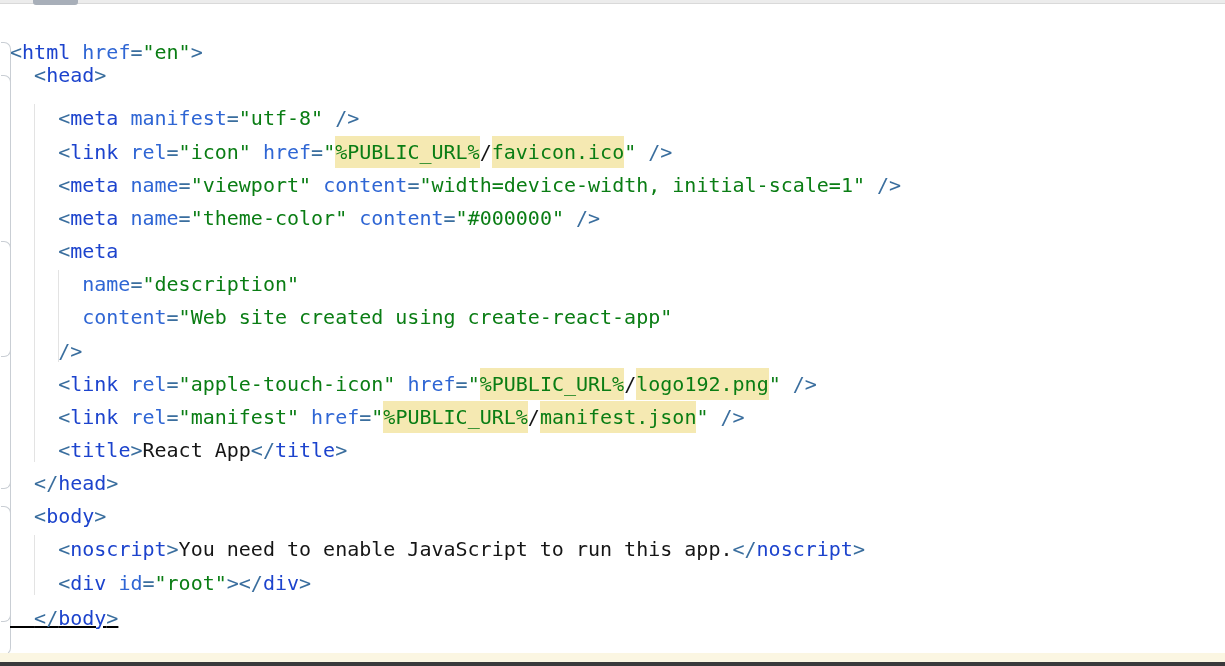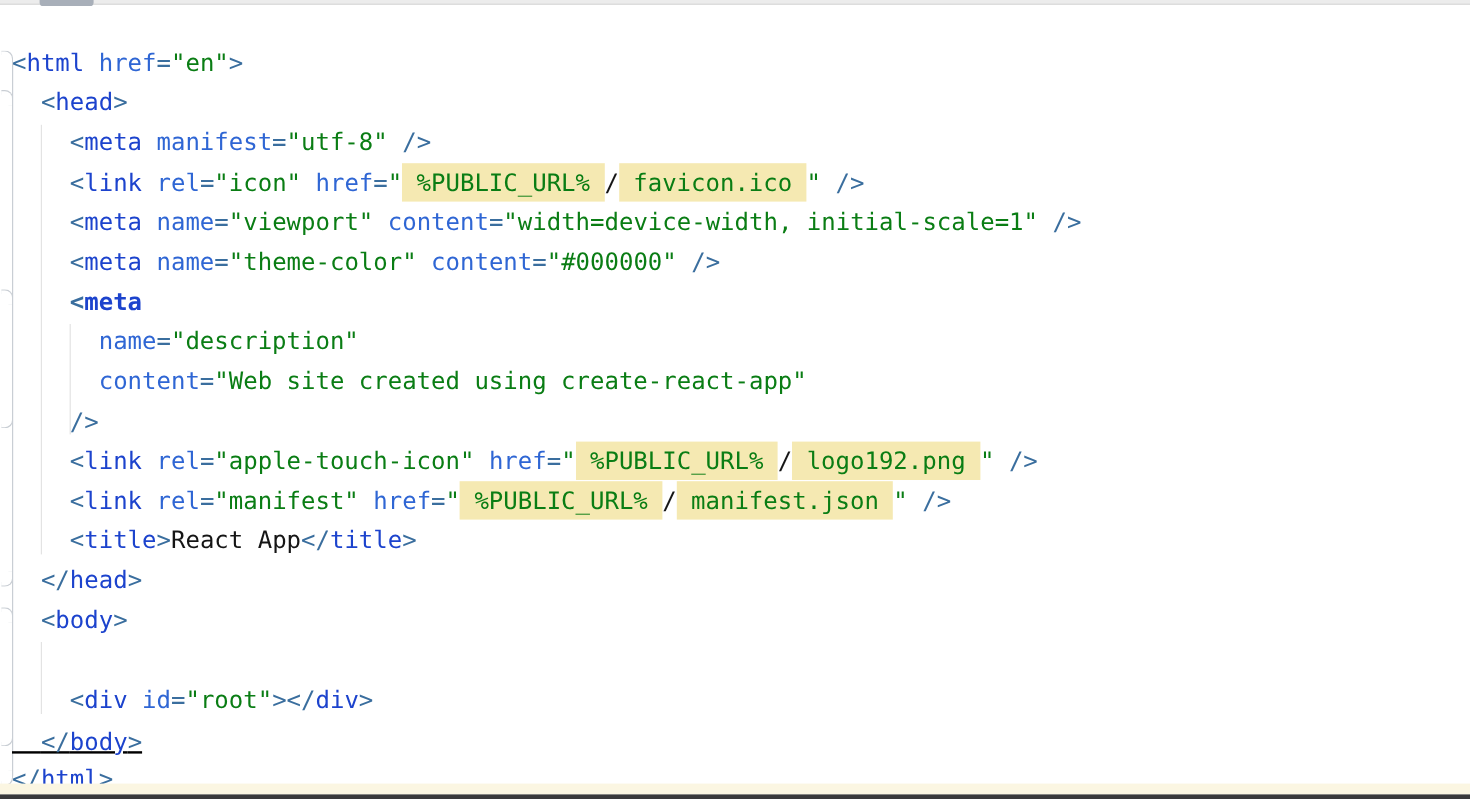--- a/index.html
+++ b/index.html
@@ -28,21 +28,21 @@
   }
   .line{
     position:absolute;left:0;right:0;height:33.15px;
     padding-left:10px;white-space:pre;
   }
   .tk-p{color:var(--c-plain);}
   .tk-b{color:var(--c-punctuation);}
   .tk-t{color:var(--c-tag);}
   .tk-a{color:var(--c-attribute);}
   .tk-s{color:var(--c-string);}
-  .tk-h{color:var(--c-string);background:var(--c-fragment-bg);padding:4px 12px;}
+  .tk-h{color:var(--c-string);background:var(--c-fragment-bg);padding:4px 0;}
   .indent-guide{position:absolute;width:1px;background:var(--c-guide);z-index:1;}
   .fold-connector{position:absolute;width:1px;background:var(--c-fold);left:10px;z-index:2;}
   .fold-marker{position:absolute;left:1px;width:9px;height:12px;z-index:4;}
   .fold-marker.start{
     border-top:1px solid var(--c-fold);border-right:1px solid var(--c-fold);
     border-top-right-radius:7px;
   }
   .fold-marker.end{
     border-bottom:1px solid var(--c-fold);border-right:1px solid var(--c-fold);
     border-bottom-right-radius:7px;
@@ -75,34 +75,34 @@
       <div class="fold-marker end" style="top: 641.85px;"></div>
     </div>
   <div id="guide-layer">
       <div class="indent-guide" style="left: 34.08px; top: 104.45px; height: 357.5px;"></div>
       <div class="indent-guide" style="left: 58.16px; top: 270.2px; height: 92.3px;"></div>
       <div class="indent-guide" style="left: 34.08px; top: 535.4px; height: 59.15px;"></div>
     </div>
 
   <div class="code-lines" id="code-lines">
       <div class="line" style="top: 33.15px;"><span class="tk-b">&lt;</span><span class="tk-t">html</span><span class="tk-p"> </span><span class="tk-a">href</span><span class="tk-b">=</span><span class="tk-s">"en"</span><span class="tk-b">&gt;</span></div>
-      <div class="line" style="top: 66px;"><span class="tk-p">  </span><span class="tk-b">&lt;</span><span class="tk-t">head</span><span class="tk-b">&gt;</span></div>
+      <div class="line" style="top: 56px;"><span class="tk-p">  </span><span class="tk-b">&lt;</span><span class="tk-t">head</span><span class="tk-b">&gt;</span></div>
       <div class="line" style="top: 99.45px;"><span class="tk-p">    </span><span class="tk-b">&lt;</span><span class="tk-t">meta</span><span class="tk-p"> </span><span class="tk-a">manifest</span><span class="tk-b">=</span><span class="tk-s">"utf-8"</span><span class="tk-p"> </span><span class="tk-b">/&gt;</span></div>
       <div class="line" style="top: 132.6px;"><span class="tk-p">    </span><span class="tk-b">&lt;</span><span class="tk-t">link</span><span class="tk-p"> </span><span class="tk-a">rel</span><span class="tk-b">=</span><span class="tk-s">"icon"</span><span class="tk-p"> </span><span class="tk-a">href</span><span class="tk-b">=</span><span class="tk-s">"</span><span class="tk-h">%PUBLIC_URL%</span><span class="tk-p">/</span><span class="tk-h">favicon.ico</span><span class="tk-s">"</span><span class="tk-p"> </span><span class="tk-b">/&gt;</span></div>
       <div class="line" style="top: 165.75px;"><span class="tk-p">    </span><span class="tk-b">&lt;</span><span class="tk-t">meta</span><span class="tk-p"> </span><span class="tk-a">name</span><span class="tk-b">=</span><span class="tk-s">"viewport"</span><span class="tk-p"> </span><span class="tk-a">content</span><span class="tk-b">=</span><span class="tk-s">"width=device-width, initial-scale=1"</span><span class="tk-p"> </span><span class="tk-b">/&gt;</span></div>
       <div class="line" style="top: 198.9px;"><span class="tk-p">    </span><span class="tk-b">&lt;</span><span class="tk-t">meta</span><span class="tk-p"> </span><span class="tk-a">name</span><span class="tk-b">=</span><span class="tk-s">"theme-color"</span><span class="tk-p"> </span><span class="tk-a">content</span><span class="tk-b">=</span><span class="tk-s">"#000000"</span><span class="tk-p"> </span><span class="tk-b">/&gt;</span></div>
-      <div class="line" style="top: 232.05px; font-weight: bold;"><span class="tk-p">    </span><span class="tk-b">&lt;</span><span class="tk-t">meta</span></div>
+      <div class="line" style="top: 232.05px;"><span class="tk-p">    </span><span class="tk-b">&lt;</span><span class="tk-t">meta</span></div>
       <div class="line" style="top: 265.2px;"><span class="tk-p">      </span><span class="tk-a">name</span><span class="tk-b">=</span><span class="tk-s">"description"</span></div>
       <div class="line" style="top: 298.35px;"><span class="tk-p">      </span><span class="tk-a">content</span><span class="tk-b">=</span><span class="tk-s">"Web site created using create-react-app"</span></div>
       <div class="line" style="top: 331.5px;"><span class="tk-p">    </span><span class="tk-b">/&gt;</span></div>
       <div class="line" style="top: 364.65px;"><span class="tk-p">    </span><span class="tk-b">&lt;</span><span class="tk-t">link</span><span class="tk-p"> </span><span class="tk-a">rel</span><span class="tk-b">=</span><span class="tk-s">"apple-touch-icon"</span><span class="tk-p"> </span><span class="tk-a">href</span><span class="tk-b">=</span><span class="tk-s">"</span><span class="tk-h">%PUBLIC_URL%</span><span class="tk-p">/</span><span class="tk-h">logo192.png</span><span class="tk-s">"</span><span class="tk-p"> </span><span class="tk-b">/&gt;</span></div>
       <div class="line" style="top: 397.8px;"><span class="tk-p">    </span><span class="tk-b">&lt;</span><span class="tk-t">link</span><span class="tk-p"> </span><span class="tk-a">rel</span><span class="tk-b">=</span><span class="tk-s">"manifest"</span><span class="tk-p"> </span><span class="tk-a">href</span><span class="tk-b">=</span><span class="tk-s">"</span><span class="tk-h">%PUBLIC_URL%</span><span class="tk-p">/</span><span class="tk-h">manifest.json</span><span class="tk-s">"</span><span class="tk-p"> </span><span class="tk-b">/&gt;</span></div>
       <div class="line" style="top: 430.95px;"><span class="tk-p">    </span><span class="tk-b">&lt;</span><span class="tk-t">title</span><span class="tk-b">&gt;</span><span class="tk-p">React App</span><span class="tk-b">&lt;/</span><span class="tk-t">title</span><span class="tk-b">&gt;</span></div>
       <div class="line" style="top: 464.1px;"><span class="tk-p">  </span><span class="tk-b">&lt;/</span><span class="tk-t">head</span><span class="tk-b">&gt;</span></div>
       <div class="line" style="top: 497.25px;"><span class="tk-p">  </span><span class="tk-b">&lt;</span><span class="tk-t">body</span><span class="tk-b">&gt;</span></div>
+      <div class="line" style="top: 530.4px;"><span class="tk-p">    </span><span class="tk-b">&lt;</span><span class="tk-t">noscript</span><span class="tk-b">&gt;</span><span class="tk-p">You need to enable JavaScript to run this app.</span><span class="tk-b">&lt;/</span><span class="tk-t">noscript</span><span class="tk-b">&gt;</span></div>
       <div class="line" style="top: 563.55px;"><span class="tk-p">    </span><span class="tk-b">&lt;</span><span class="tk-t">div</span><span class="tk-p"> </span><span class="tk-a">id</span><span class="tk-b">=</span><span class="tk-s">"root"</span><span class="tk-b">&gt;&lt;/</span><span class="tk-t">div</span><span class="tk-b">&gt;</span></div>
       <div class="line" style="top: 599px; text-decoration: underline;"><span class="tk-p">  </span><span class="tk-b">&lt;/</span><span class="tk-t">body</span><span class="tk-b">&gt;</span></div>
-      <div class="line" style="top: 629.85px;"><span class="tk-b">&lt;/</span><span class="tk-t">html</span><span class="tk-b">&gt;</span></div>
     </div>
 
   <div class="caret-line"></div>
   <div class="bottom-bar"></div>
 </div>
 
 </body></html>

